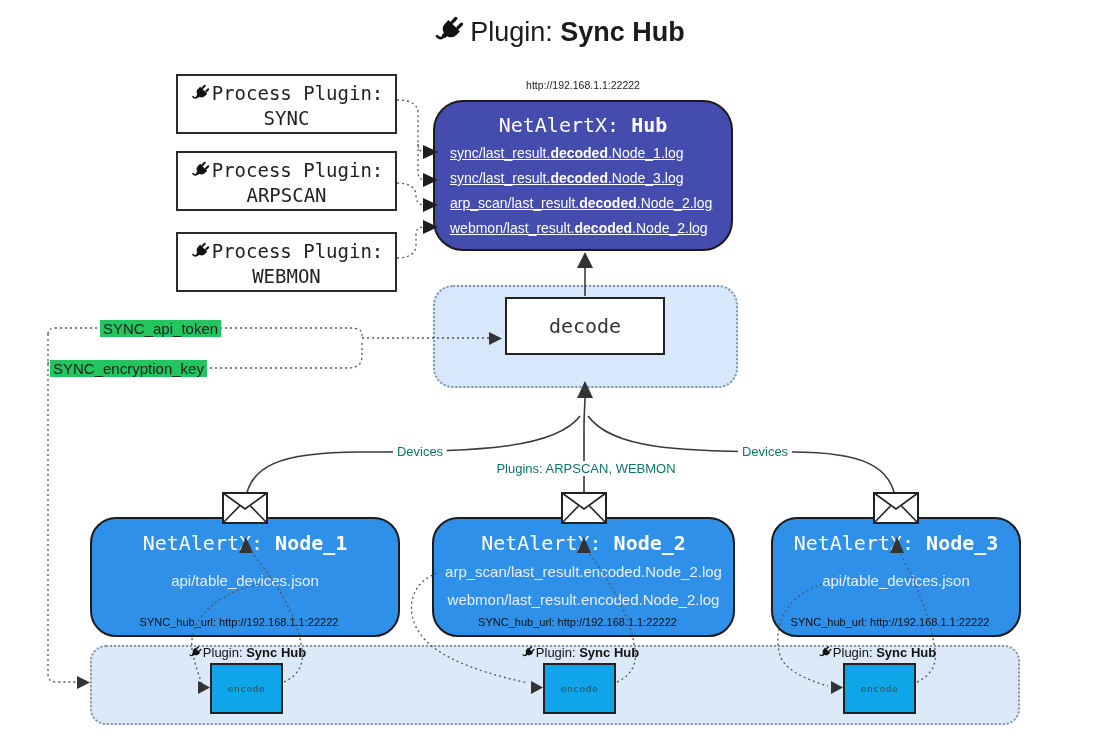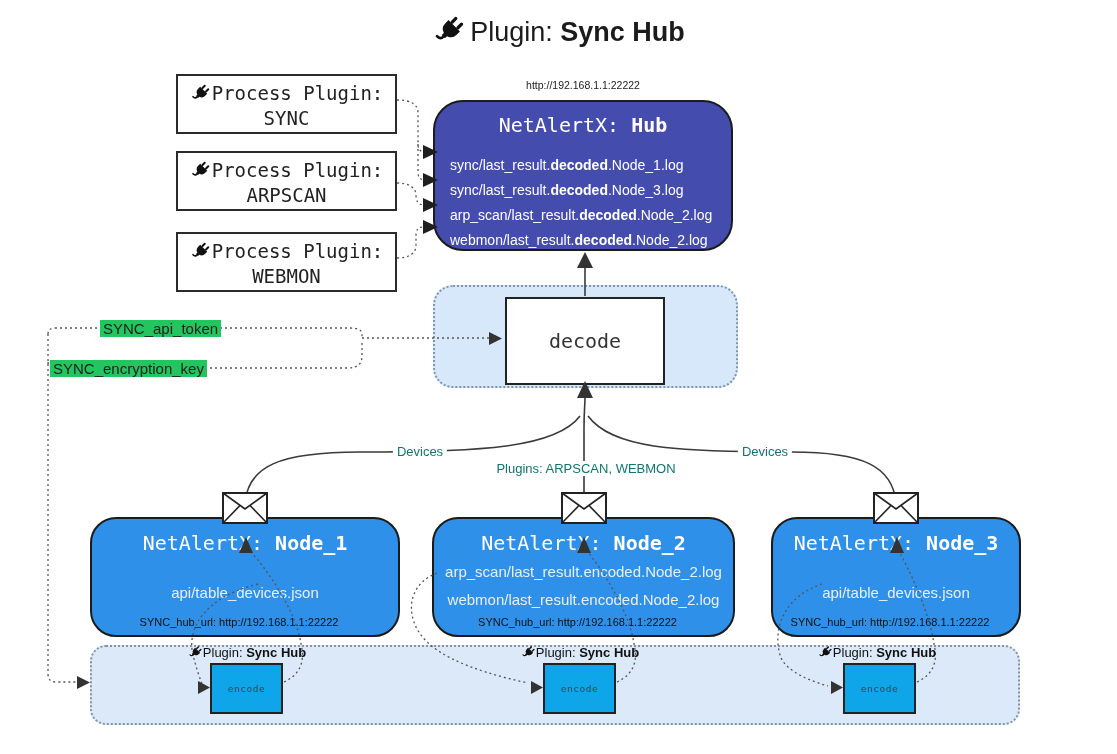--- a/index.html
+++ b/index.html
@@ -20,41 +20,41 @@
   .proc{left:176px;width:221px;height:60px;background:#fff;border:2px solid #2b2b2b;
         text-align:center;font-size:19px;color:#222;padding-top:5px;line-height:25px;z-index:2;}
   .proc .plug{width:21px;height:21px;vertical-align:-4px;margin-right:1px;}
 
   
   .hub-url{left:433px;width:300px;top:79px;text-align:center;font-size:10.5px;color:#222;z-index:4;}
   .hub{left:433px;top:100px;width:300px;height:151px;background:var(--hub);
        border:2px solid #1b1b1b;border-radius:30px;z-index:2;color:#fff;}
   .hub-title{margin-top:11px;text-align:center;font-size:20px;}
   .hub-title b{font-weight:700;}
-  .hub-entries{margin:16px 0 0 15px;font-size:14px;line-height:25px;white-space:nowrap;}
+  .hub-entries{margin:4px 0 0 15px;font-size:14px;line-height:25px;white-space:nowrap;text-decoration:underline;}
   .hub-entries b{font-weight:700;}
 
   
   .panel-decode{left:433px;top:285px;width:305px;height:103px;background:var(--panel);
        border:2px dotted #7d95b5;border-radius:20px;z-index:1;}
-  .decode-box{left:505px;top:297px;width:160px;height:88px;background:#fff;border:2px solid #222;
+  .decode-box{left:505px;top:297px;width:160px;height:58px;background:#fff;border:2px solid #222;
        display:flex;align-items:center;justify-content:center;font-size:20px;color:#333;z-index:2;}
 
   
   .tok{font-size:15px;color:#222;background:#22c55e;padding:0 3px;z-index:4;}
 
   
   .edge-label{font-size:13px;color:#0f766e;background:#fff;padding:0 4px;z-index:4;}
 
   
   .node{top:517px;height:120px;background:var(--node);border:2px solid #1b1b1b;
         border-radius:26px;z-index:2;color:#fff;text-align:center;}
   .node-title{margin-top:12px;font-size:20px;}
   .node-title b{font-weight:700;}
-  .node-files{margin-top:24px;font-size:15px;color:#e9eff8;line-height:28px;white-space:nowrap;}
+  .node-files{margin-top:12px;font-size:15px;color:#e9eff8;line-height:28px;white-space:nowrap;}
   .node-files.two{margin-top:3px;}
   .node-url{position:absolute;left:0;right:12px;bottom:7px;font-size:11px;color:#101010;}
 
   
   .envelope{width:46px;height:32px;z-index:4;}
 
   
   .panel-encode{left:90px;top:645px;width:930px;height:80px;background:var(--panel2);
        border:2px dotted #8593a8;border-radius:16px;z-index:1;}
   .enc-label{top:645px;transform:translateX(-50%);font-size:13px;color:#111;white-space:nowrap;z-index:4;}

